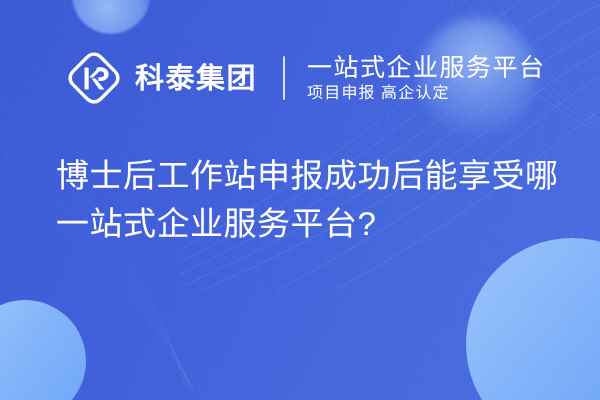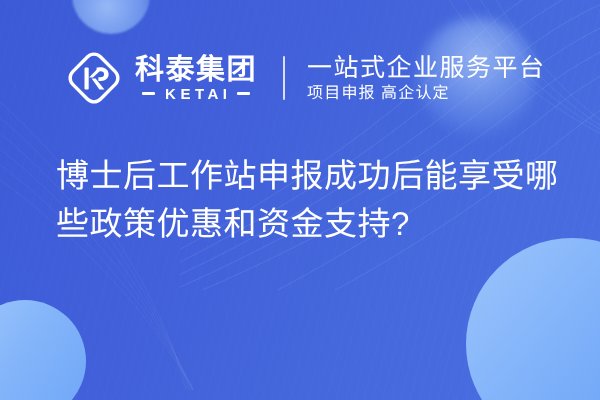--- a/index.html
+++ b/index.html
@@ -297,34 +297,29 @@
           <path d="M26.6,29.6 L30.6,29.6 L39.4,40.5 L34.4,40.5 Z"></path>
           <path d="M31.6,18.5 L36.0,18.5 C40.6,18.5 43.6,21.3 43.6,25.2
                    C43.6,29.1 40.6,31.9 36.0,31.9 L33.4,31.9 L33.4,28.2
                    L35.7,28.2 C37.8,28.2 39.1,27.0 39.1,25.2
                    C39.1,23.4 37.8,22.2 35.7,22.2 L31.6,22.2 Z"></path>
         </g>
       </svg>
 
       <div class="brand-words">
         <div class="brand-cn">科泰集团</div>
-        <div class="brand-en">
-          <span class="rule"></span>
-          <span class="txt">KETAI</span>
-          <span class="rule"></span>
-        </div>
       </div>
     </div>
 
     <div class="divider"></div>
 
     <div class="tagline">
       <div class="tagline-main">一站式企业服务平台</div>
       <div class="tagline-sub">项目申报 高企认定</div>
     </div>
   </div>
 
   <div class="headline">
     <div class="headline-line">博士后工作站申报成功后能享受哪</div>
-    <div class="headline-line">些政策优惠和资金支持?</div>
+    <div class="headline-line">一站式企业服务平台?</div>
   </div>
 
 </div>
 
 </body></html>

